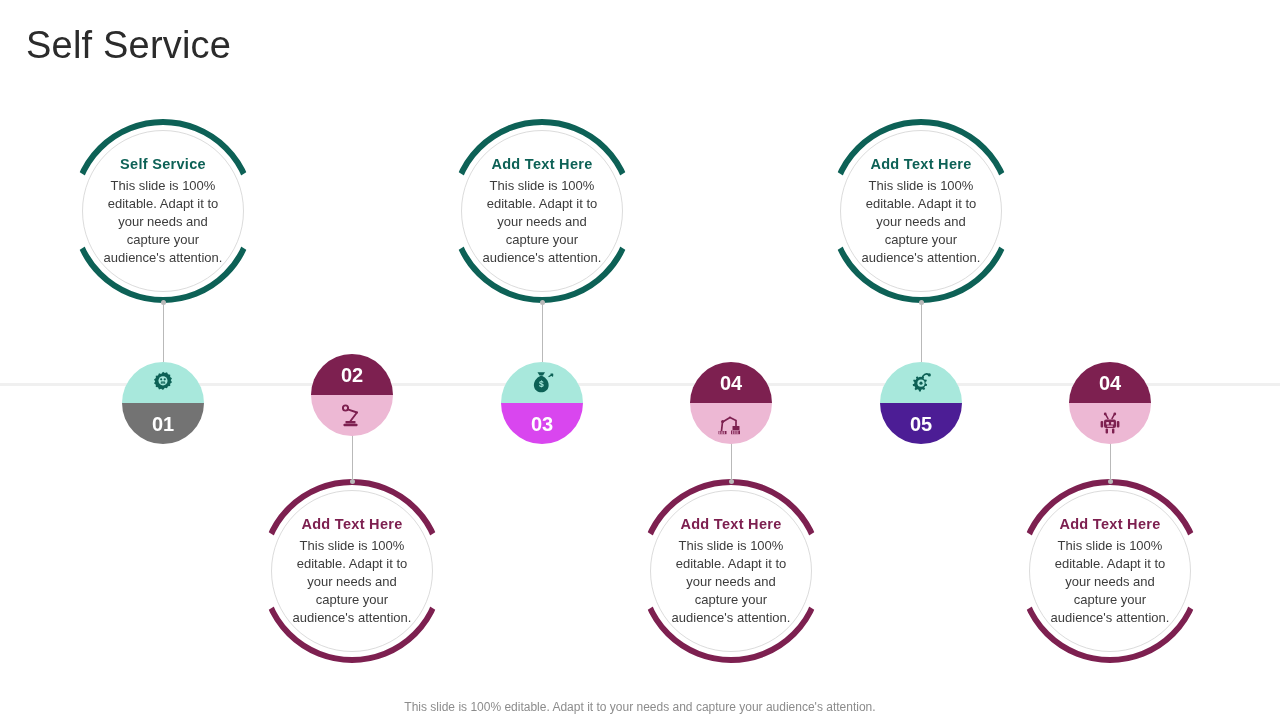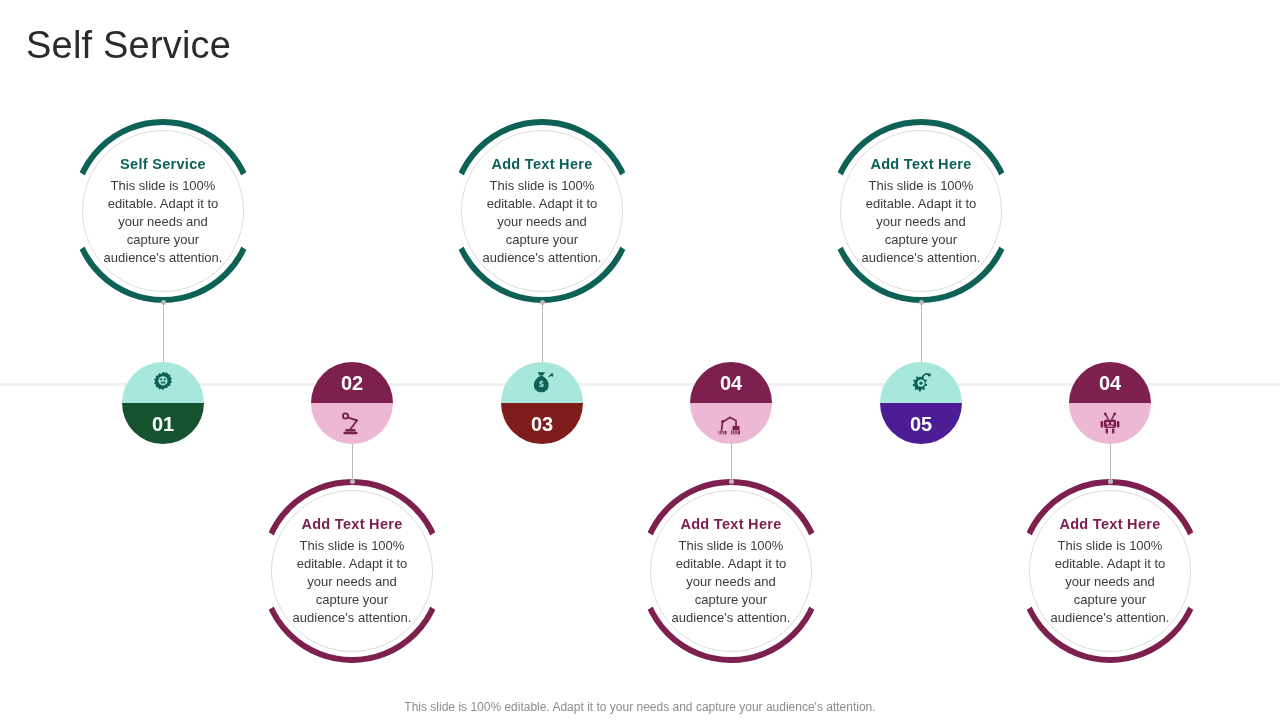--- a/index.html
+++ b/index.html
@@ -222,26 +222,26 @@
       <svg width="26" height="26" viewBox="0 0 24 24" fill="#0d6156">
         <path d="M12 1.5l1.7 1.2 2-.6.9 1.9 2.1.3-.1 2.1 1.7 1.3-1.1 1.8 1.1 1.8-1.7 1.3.1 2.1-2.1.3-.9 1.9-2-.6L12 18.5l-1.7-1.2-2 .6-.9-1.9-2.1-.3.1-2.1L3.7 12.3 4.8 10.5 3.7 8.7l1.7-1.3-.1-2.1 2.1-.3.9-1.9 2 .6L12 1.5z"></path>
         <circle cx="12" cy="10" r="4.2" fill="#a8e8dc"></circle>
         <circle cx="10.3" cy="8.6" r="1" fill="#0d6156"></circle>
         <circle cx="13.6" cy="8.6" r="1" fill="#0d6156"></circle>
         <rect x="10" y="10.6" width="4" height="2.4" rx="0.5" fill="#0d6156"></rect>
         <path d="M10.4 11.2h3.2v.45h-3.2zM10.4 12.1h3.2v.45h-3.2z" fill="#a8e8dc"></path>
       </svg>
     </span>
   </div>
-  <div class="half bottom" style="background:#14532d;">
+  <div class="half bottom" style="background:#737373;">
     <span class="num">01</span>
   </div>
 </div>
 
-<div class="node" style="left:311px; top:362px;text-decoration:underline;">
+<div class="node" style="left:311px; top:354px;text-decoration:underline;">
   <div class="half top" style="background:#7d2050;">
     <span class="num">02</span>
   </div>
   <div class="half bottom" style="background:#edb8d4;">
     <span class="ico">
       <svg width="28" height="26" viewBox="0 0 28 26" fill="none" stroke="#7d2050" stroke-width="1.9" stroke-linecap="round">
         <circle cx="7.5" cy="5" r="2.6" fill="none"></circle>
         <path d="M9.8 6.3 L19 9.5"></path>
         <path d="M19 9.5 L12.5 18"></path>
         <rect x="7.5" y="18" width="10" height="2.6" rx="0.6" fill="#7d2050" stroke="none"></rect>
@@ -255,21 +255,21 @@
   <div class="half top" style="background:#a8e8dc;">
     <span class="ico">
       <svg width="28" height="26" viewBox="0 0 28 26" fill="#0d6156">
         <path d="M9.5 2.2 L17 2.2 L15 5.4 L11.5 5.4 Z"></path>
         <path d="M13.3 5.4 C7.8 7.6 5.2 12.4 6.1 16.8 C6.8 20.4 9.8 22.3 13.3 22.3 C16.8 22.3 19.8 20.4 20.5 16.8 C21.4 12.4 18.8 7.6 13.3 5.4 Z"></path>
         <text x="13.3" y="17.2" font-size="8.5" font-family="Liberation Sans, sans-serif" font-weight="bold" fill="#a8e8dc" text-anchor="middle">$</text>
         <path d="M21 6.5 L24.6 4.3 M24.6 4.3 L23 4.1 M24.6 4.3 L24.5 6" stroke="#0d6156" stroke-width="1.4" fill="none" stroke-linecap="round"></path>
       </svg>
     </span>
   </div>
-  <div class="half bottom" style="background:#7f1d1d;">
+  <div class="half bottom" style="background:#d946ef;">
     <span class="num">03</span>
   </div>
 </div>
 
 <div class="node" style="left:690px; top:362px;">
   <div class="half top" style="background:#7d2050;">
     <span class="num">04</span>
   </div>
   <div class="half bottom" style="background:#edb8d4;">
     <span class="ico">

